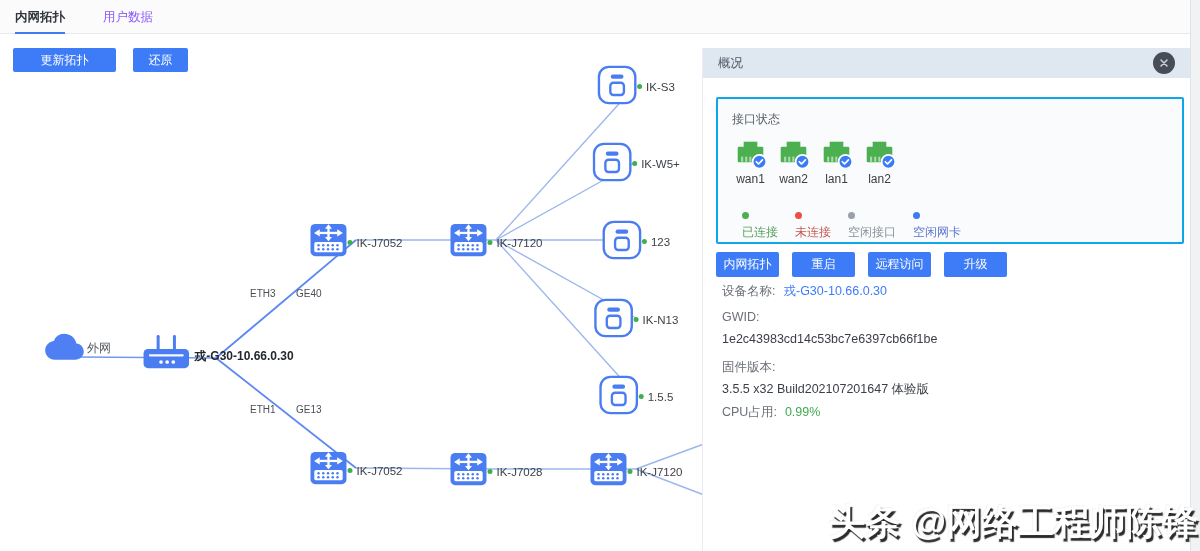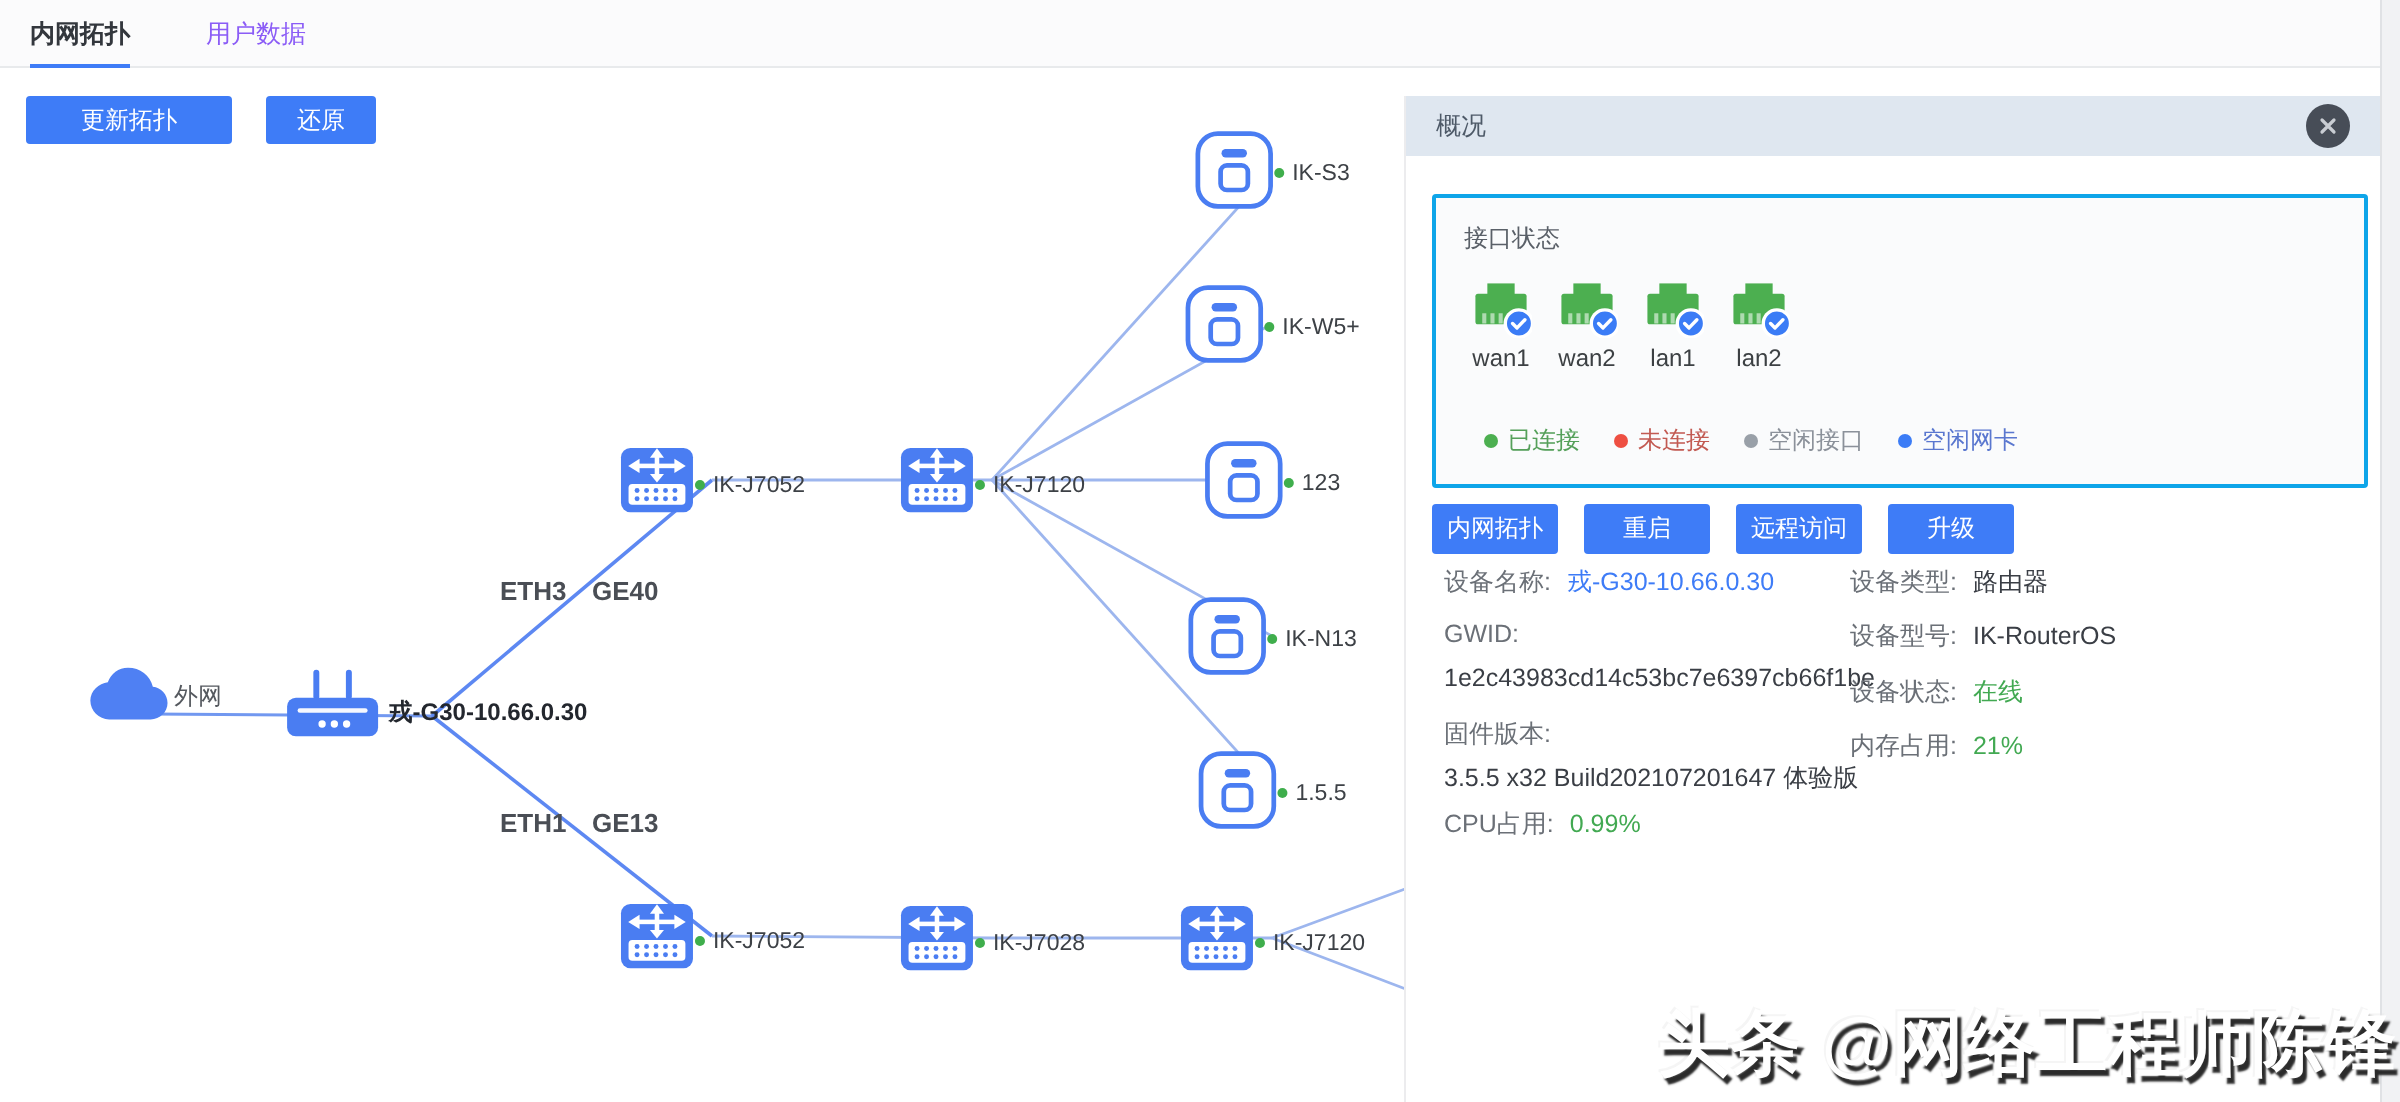--- a/index.html
+++ b/index.html
@@ -23,37 +23,37 @@
   .btn-restore { width:55px; height:24px; }
   
   .edges-svg { position:absolute; left:0; top:0; width:1200px; height:551px; z-index:1; pointer-events:none; }
   .node { position:absolute; display:flex; flex-direction:row; align-items:center;
           transform:translateX(-50%); z-index:2; cursor:pointer; }
   .node-label { margin-top:3px; font-size:11.5px; color:#3d4146; display:flex; align-items:center;
                 gap:4px; white-space:nowrap; }
   .node.router .node-label { font-weight:bold; color:#23272e; font-size:12px; }
   .node.cloud .node-label { color:#55595f; font-size:12px; }
   .gdot { width:5px; height:5px; border-radius:50%; background:#3fae4c; flex:0 0 auto; }
-  .edge-label { position:absolute; font-size:13px; color:#4a4e55; z-index:2; white-space:nowrap;font-weight:bold; }
+  .edge-label { position:absolute; font-size:10px; color:#4a4e55; z-index:2; white-space:nowrap; }
   
   .panel { position:absolute; left:703px; top:48px; right:10px; bottom:0; background:#fff;
            z-index:5; box-shadow:-1px 0 0 #ececee; }
   .panel-header { height:30px; background:#dfe7f0; display:flex; align-items:center;
                   justify-content:space-between; padding:0 15px; }
   .panel-title { font-size:12.5px; color:#4e5a68; }
   .close-btn { width:22px; height:22px; border-radius:50%; background:#474d57; display:flex;
                align-items:center; justify-content:center; cursor:pointer; }
   .card { position:absolute; left:13px; top:49px; width:468px; height:147px; background:#fafbfc;
           border:2px solid #0ea5e9; border-radius:2px; }
   .card-title { position:absolute; left:14px; top:12px; font-size:12px; color:#5a6068; }
   .ports-row { position:absolute; left:17px; top:41px; display:flex; gap:12px;justify-content:space-between; }
   .port { display:flex; flex-direction:column; align-items:center; width:31px; }
   .port-name { margin-top:3px; font-size:12px; color:#3c4043; }
   .legend { position:absolute; left:24px; top:113px; display:flex; gap:17px; align-items:center; }
-  .legend-item { display:flex; align-items:center; gap:5px; font-size:12px; }
+  .legend-item { display:flex; align-items:flex-start; gap:5px; font-size:12px;flex-direction:column; }
   .ldot { width:7px; height:7px; border-radius:50%; flex:0 0 auto; }
   .ldot0 { background:#4caf50; } .lg0 { color:#55a05a; }
   .ldot1 { background:#ee4f42; } .lg1 { color:#c25a52; }
   .ldot2 { background:#99a0a8; } .lg2 { color:#8b919a; }
   .ldot3 { background:#3b7cf6; } .lg3 { color:#5a77cf; }
   .actions { position:absolute; left:13px; top:204px; display:flex; gap:13px; }
   .actions .btn { width:63px; height:25px; }
   .info-col { position:absolute; top:236px; font-size:12.5px; line-height:15px; }
   .info-left { left:19px; width:215px; }
   .info-right { left:222px; width:255px; }
@@ -363,35 +363,17 @@
     </div>
     <div class="mb8">
       <span class="inf-value">3.5.5 x32 Build202107201647 体验版</span>
     </div>
     <div class="row-flex">
       <span class="inf-label">CPU占用:</span>
       <span class="inf-value v-green">0.99%</span>
     </div>
   </div>
 
-  <div class="info-col info-right">
-    <div class="row-flex mb12">
-      <span class="inf-label">设备类型:</span>
-      <span class="inf-value">路由器</span>
-    </div>
-    <div class="row-flex mb13">
-      <span class="inf-label">设备型号:</span>
-      <span class="inf-value">IK-RouterOS</span>
-    </div>
-    <div class="row-flex mb12">
-      <span class="inf-label">设备状态:</span>
-      <span class="inf-value v-green">在线</span>
-    </div>
-    <div class="row-flex">
-      <span class="inf-label">内存占用:</span>
-      <span class="inf-value v-green">21%</span>
-    </div>
-  </div>
 </div>
 
 <div class="strip"></div>
 
 <div class="watermark">头条 @网络工程师陈锋</div>
 
 </body></html>

